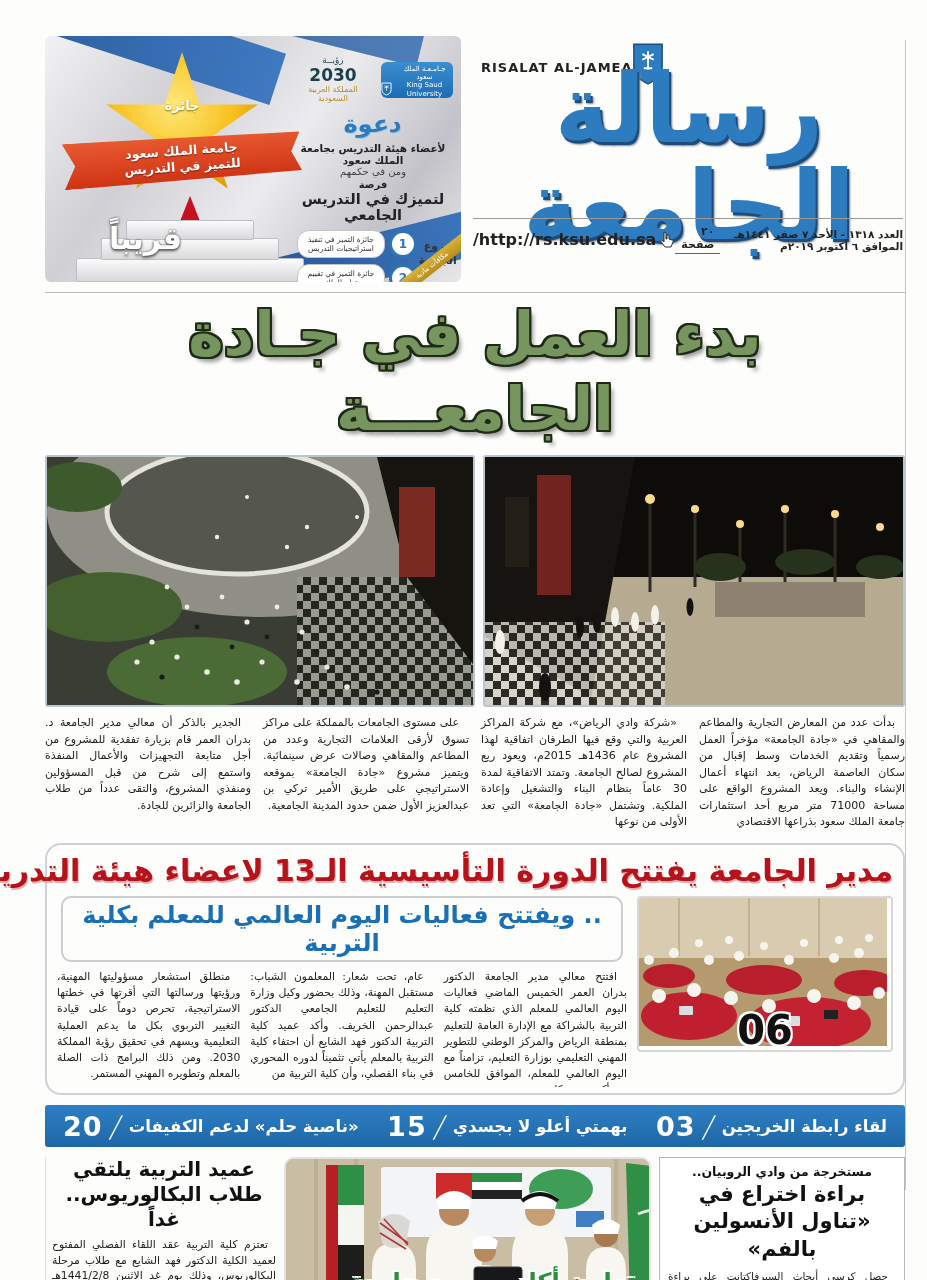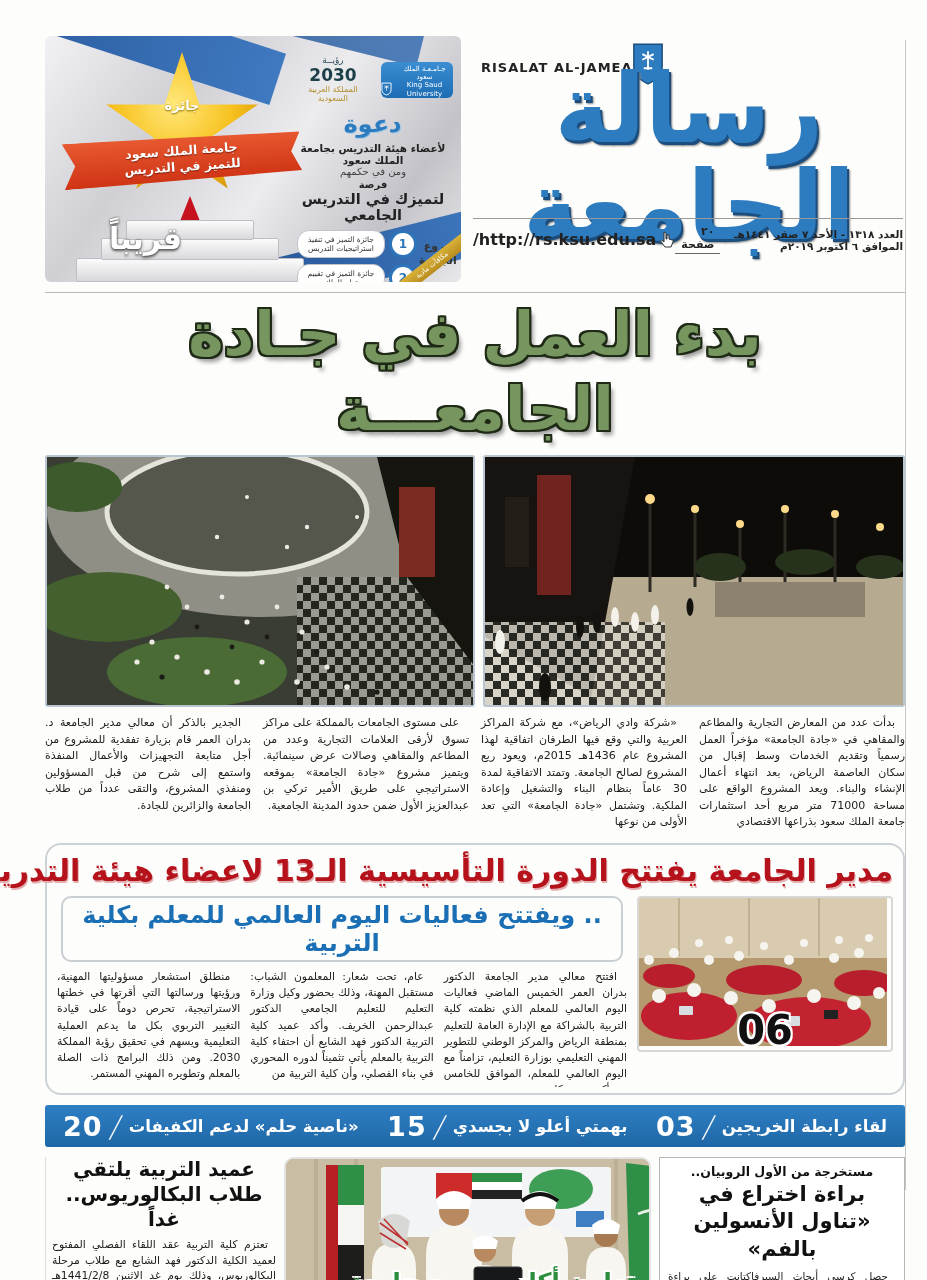--- a/index.html
+++ b/index.html
@@ -484,21 +484,21 @@
               <circle cx="235" cy="186" r="6" fill="#e8e4da"></circle>
             <circle cx="260" cy="180" r="6" fill="#d44f9e"></circle>
           </g>
         </svg>
         <div class="coop-caption">تعاون أكاديمي مع جامعة
 محمد بن راشد للطب</div>
         
       </div>
 
       <div class="patent">
-        <div class="patent-kicker">مستخرجة من الأول الروبيان..</div>
+        <div class="patent-kicker">مستخرجة من وادي الروبيان..</div>
         <div class="patent-headline">براءة اختراع في «تناول الأنسولين بالفم»</div>
         <div class="patent-body">
             <p>حصل كرسي أبحاث السيرفاكتانت على براءة اختراع من مكتب البراءات الأمريكي، بعنوان: «تناول الأنسولين بالفم عن طريق بوليمرات المعدة»، عن طريق تحميل الأنسولين على بوليمرات طبيعية مستخرجة من قشور الروبيان، تم تعديل تركيبها الكيميائي لتصل إلى حجم النانو والميكرو لإمكانية إعطائها للمرضى في كبسولات عن طريق الفم، حيث أثبتت المواد وهي محملة بالأنسولين مقاومة ممتازة لمدة 24 ساعة للسائل المعدي، وكان معدل خروجها جيداً في السائل المراري، مما يعطي نتائج إيجابية بجانب النشاط البيولوجي الآمن لتلك المواد لتطبيقها في علاج مرضى السكر عن طريق الفم بديلاً للحقن.</p>
           </div>
       </div>
     </div>
 
   </div>
 </div>
 

